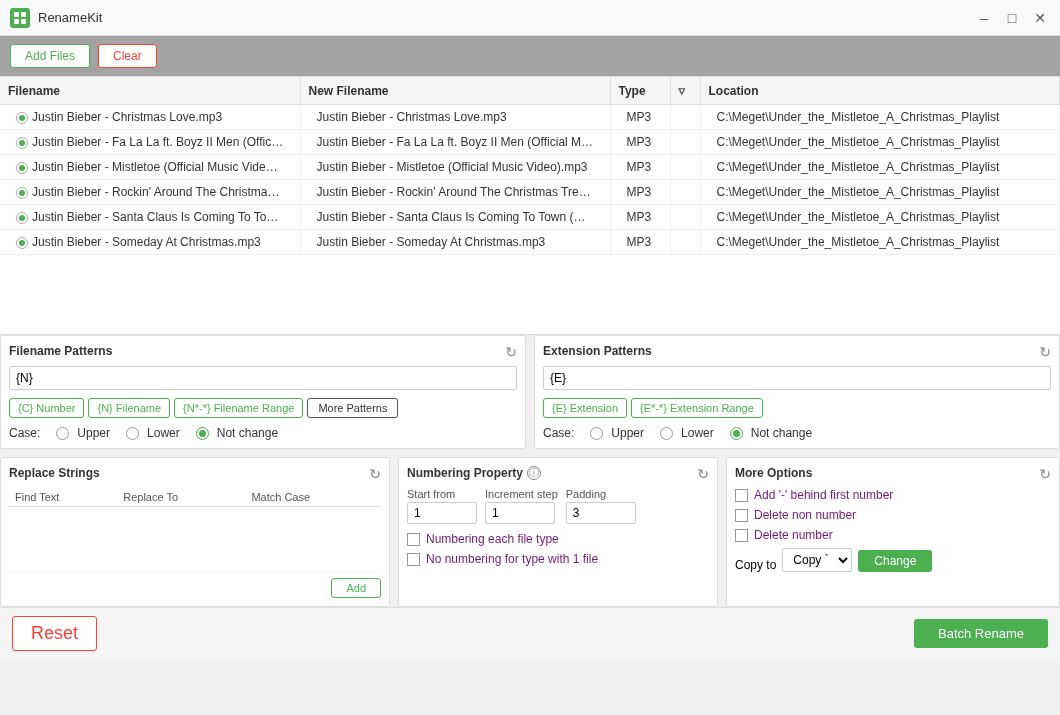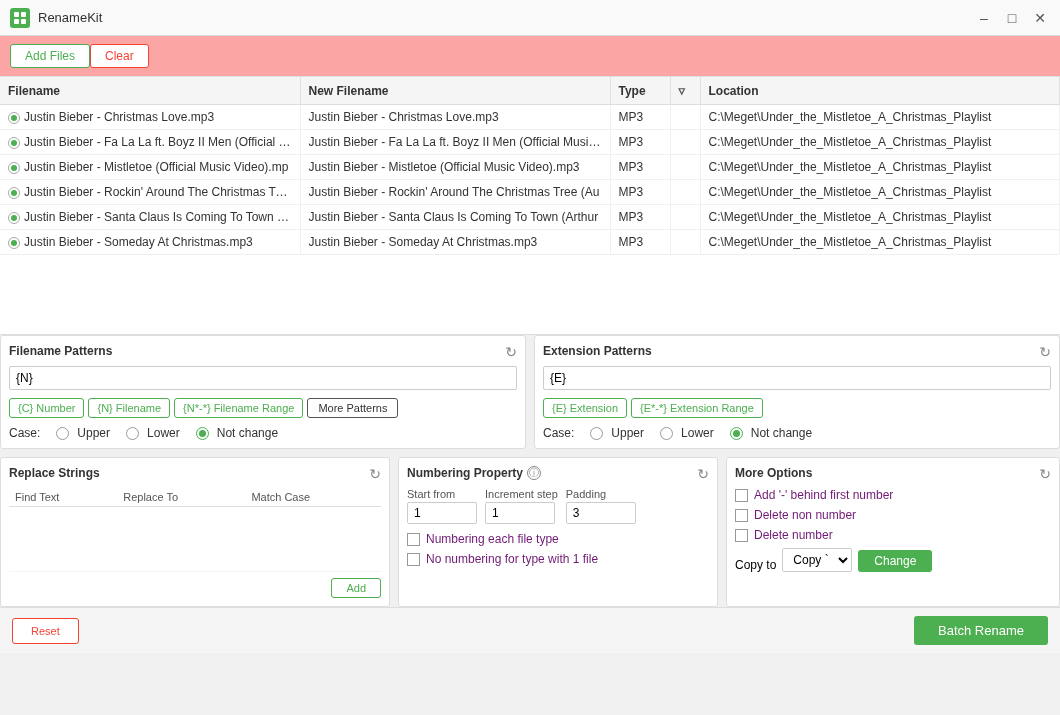--- a/index.html
+++ b/index.html
@@ -51,22 +51,22 @@
       justify-content: center;
       cursor: pointer;
       color: #555;
       font-size: 14px;
     }
 
     .toolbar {
       display: flex;
       align-items: flex-start;
       padding: 8px 10px;
-      gap: 0;
-      background: #fca5a5;
+      gap: 8px;
+      background: #a3a3a3;
       border-bottom: 1px solid #e0e0e0;
     }
     .btn-outline-green {
       border: 1px solid #4caf50;
       background: white;
       color: #4caf50;
       padding: 4px 14px;
       cursor: pointer;
       border-radius: 3px;
       font-size: 12px;
@@ -93,21 +93,21 @@
     }
     .file-table th {
       text-align: left;
       padding: 6px 8px;
       font-weight: 600;
       color: #333;
       border-right: 1px solid #e0e0e0;
       font-size: 12px;
     }
     .file-table td {
-      padding: 5px 8px;
+      padding: 5px 16px;
       color: #333;
       border-bottom: 1px solid #f0f0f0;
       border-right: 1px solid #f0f0f0;
       white-space: nowrap;
       overflow: hidden;
       text-overflow: ellipsis;
       font-size: 12px;
       margin-left: 8px;
     }
     .file-table .col-filename { width: 300px; }
@@ -356,21 +356,21 @@
       background: #f5f5f5;
       border-top: 1px solid #ddd;
     }
     .btn-reset {
       border: 1px solid #f44336;
       background: white;
       color: #f44336;
       padding: 6px 18px;
       cursor: pointer;
       border-radius: 3px;
-      font-size: 11px;
+      font-size: 18px;
     }
     .btn-batch {
       border: none;
       background: #4caf50;
       color: white;
       padding: 7px 24px;
       cursor: pointer;
       border-radius: 3px;
       font-size: 13px;
       font-weight: 500;

